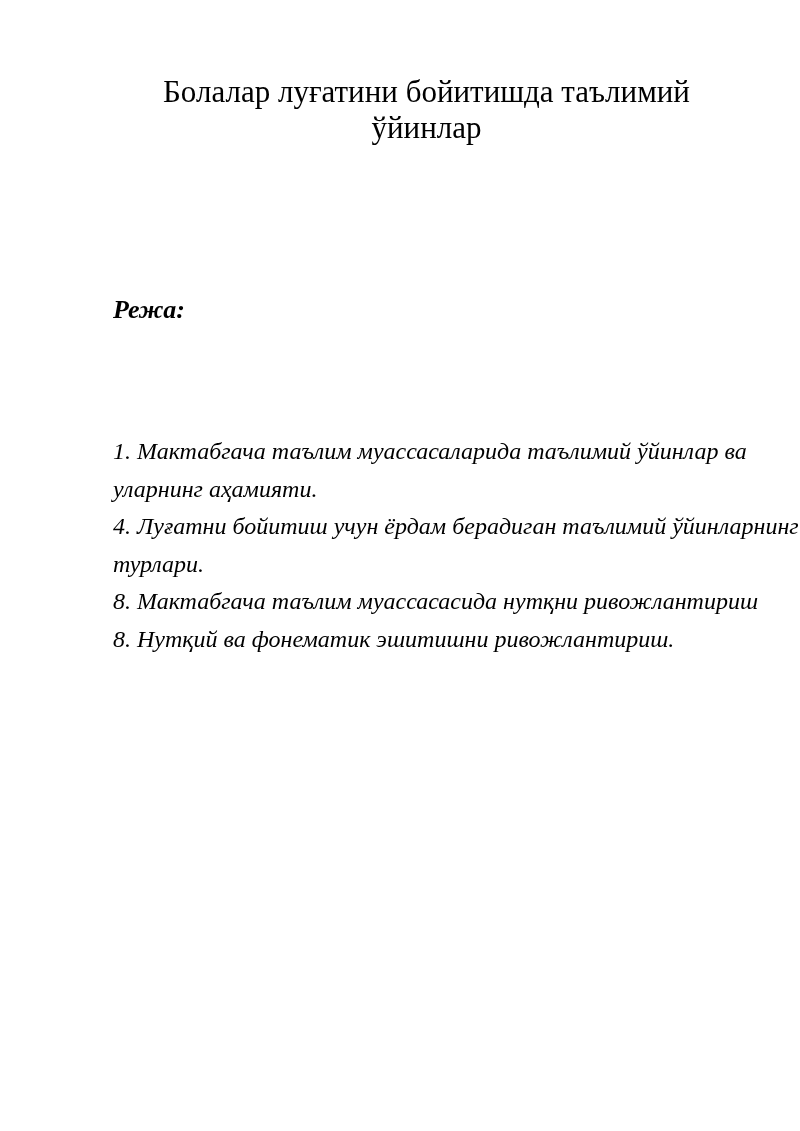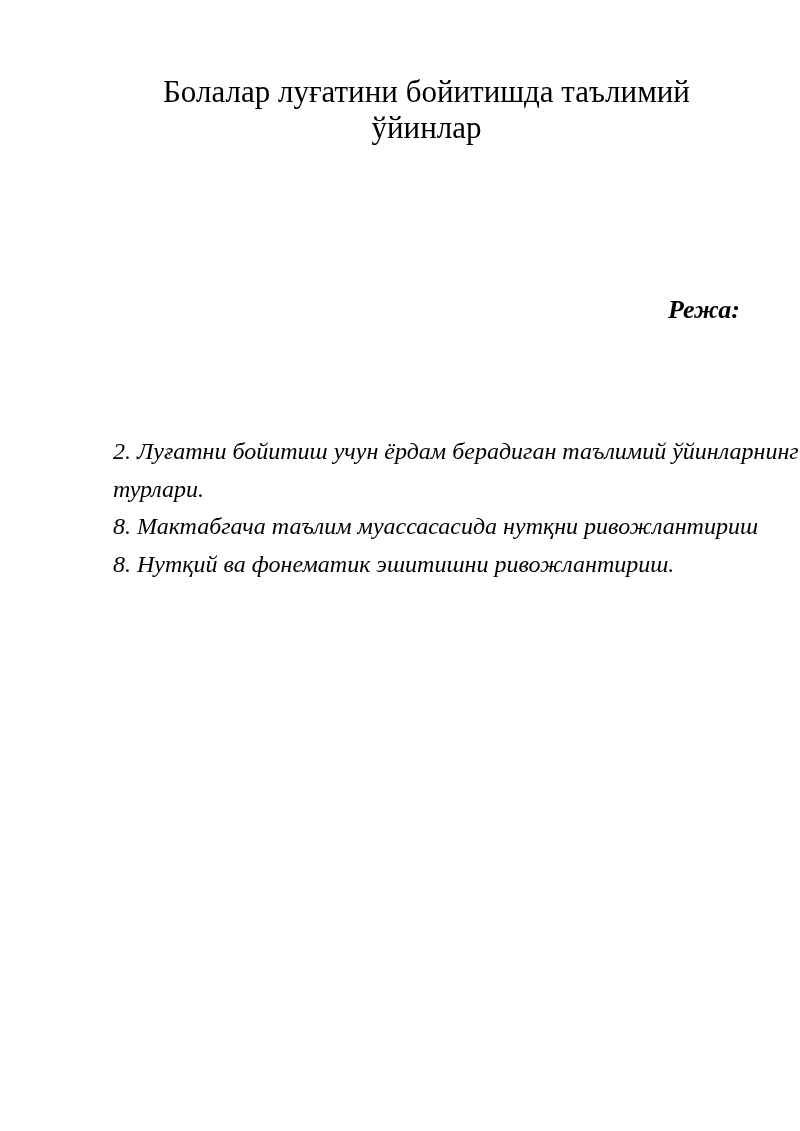--- a/index.html
+++ b/index.html
@@ -27,21 +27,21 @@
     margin-top: 74px;
     text-align: center;
     font-size: 31px;
     line-height: 1.15;
     font-weight: 400;
     color: #000000;
   }
 
   .plan-heading {
     margin-top: 150px;
-    text-align: right;
+    text-align: left;
     font-size: 26px;
     line-height: 30px;
     font-weight: 700;
     font-style: italic;
     color: #000000;
   }
 
   .plan-list {
     margin-top: 108px;
     font-size: 24px;
@@ -59,23 +59,27 @@
 
 <div class="page">
   <div class="content">
 
     <h1 class="doc-title">Болалар луғатини бойитишда таълимий ўйинлар</h1>
 
     <h2 class="plan-heading">Режа:</h2>
 
     <div class="plan-list">
 
+      <div>
+        <div class="plan-line">1. Мактабгача таълим муассасаларида таълимий ўйинлар ва</div>
+        <div class="plan-line">уларнинг аҳамияти.</div>
+      </div>
 
       <div>
-        <div class="plan-line">2. Луғатни бойитиш учун ёрдам берадиган таълимий ўйинларнинг</div>
+        <div class="plan-line">4. Луғатни бойитиш учун ёрдам берадиган таълимий ўйинларнинг</div>
         <div class="plan-line">турлари.</div>
       </div>
 
 
       <div>
         <div class="plan-line">8. Мактабгача таълим муассасасида нутқни ривожлантириш</div>
       </div>
 
       <div>
         <div class="plan-line">8. Нутқий ва фонематик эшитишни ривожлантириш.</div>

